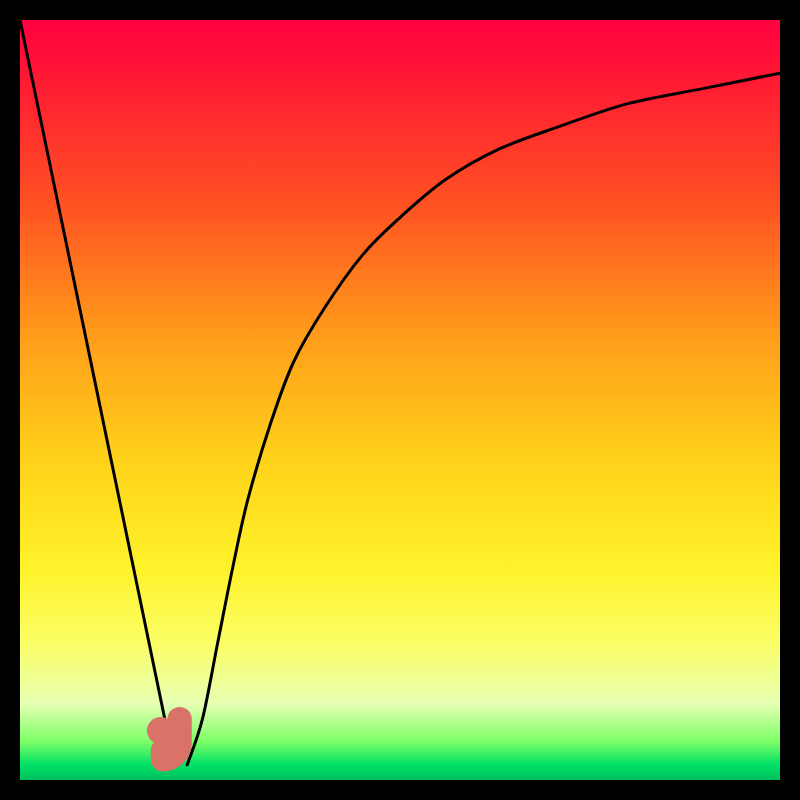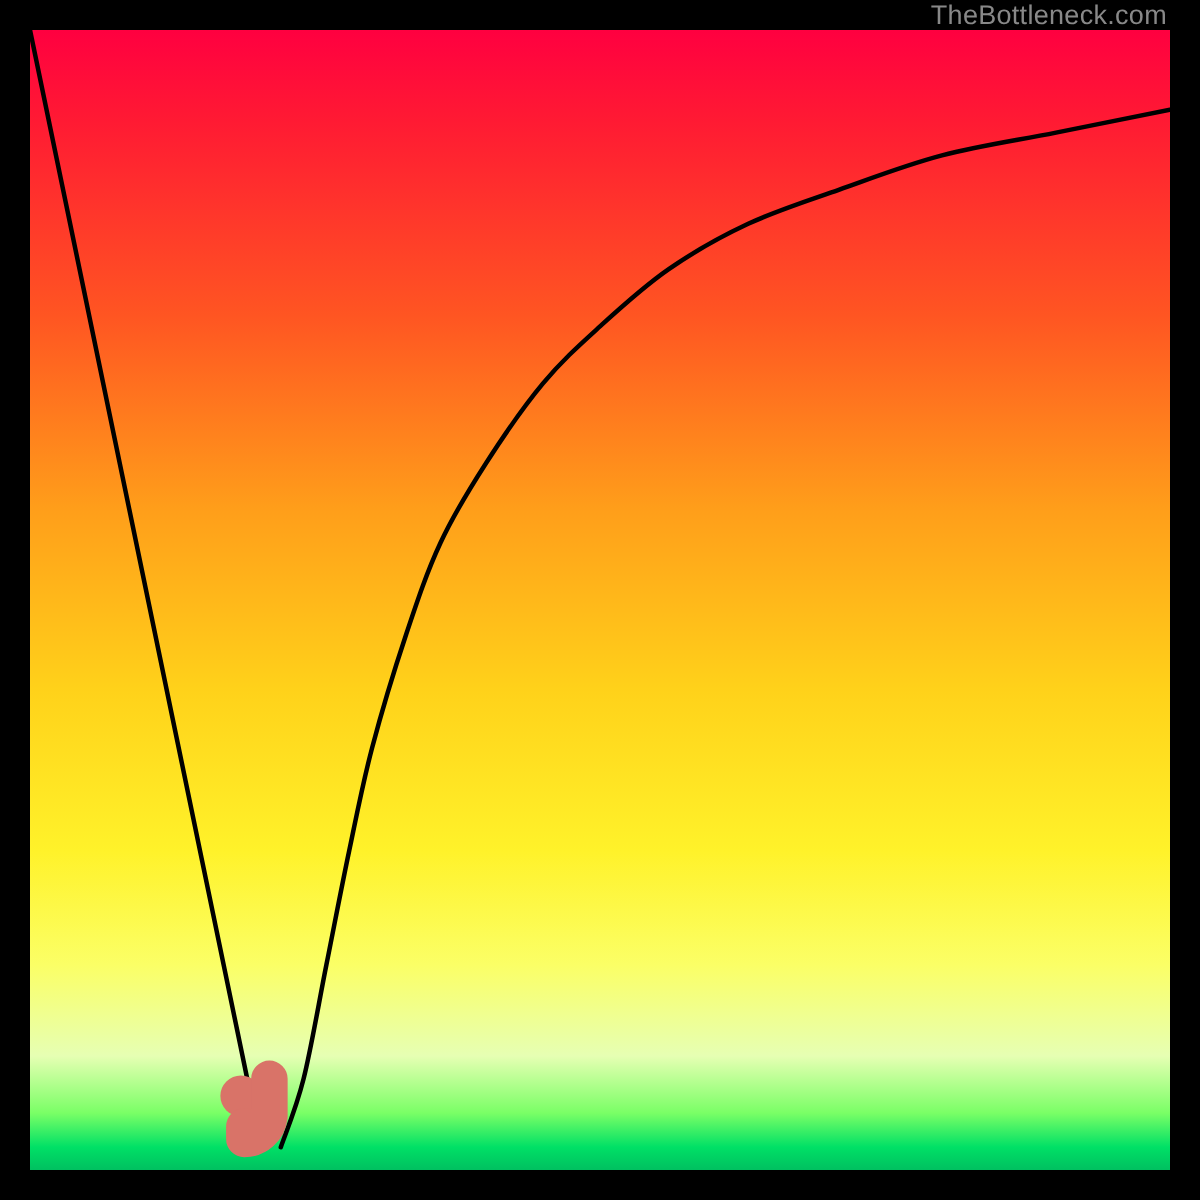--- a/index.html
+++ b/index.html
@@ -50,21 +50,20 @@
     font-size: 18px;
     font-weight: 500;
     letter-spacing: 0.2px;
     z-index: 5;
   }
 </style>
 </head>
 <body>
 
 <div class="frame">
-  <div class="watermark">TheBottleneck.com</div>
   <div class="plot">
     <svg viewBox="0 0 760 760" preserveAspectRatio="none">
       <g>
         <path id="left-line" fill="none" stroke="#000" stroke-width="3" stroke-linecap="round" d="M 0 0 L 154.28 744.8"></path>
         <path id="right-curve" fill="none" stroke="#000" stroke-width="3" stroke-linecap="round" d="M 167.2 744.8 C 169.73333333333332 737.1999999999999, 177.33333333333334 719.4666666666667, 182.4 699.2 C 187.46666666666667 678.9333333333334, 192.53333333333333 648.5333333333334, 197.6 623.2 C 202.66666666666666 597.8666666666667, 207.73333333333335 571.2666666666668, 212.8 547.2 C 217.86666666666667 523.1333333333333, 221.66666666666666 502.8666666666667, 228 478.8 C 234.33333333333334 454.73333333333335, 243.20000000000002 425.6, 250.8 402.8 C 258.4 380, 264.7333333333333 360.99999999999994, 273.59999999999997 341.99999999999994 C 282.46666666666664 322.99999999999994, 292.6 306.5333333333333, 304 288.8 C 315.4 271.0666666666667, 329.3333333333333 250.8, 342 235.60000000000002 C 354.6666666666667 220.40000000000003, 366.06666666666666 210.26666666666668, 380 197.60000000000002 C 393.93333333333334 184.93333333333337, 409.1333333333333 171.00000000000003, 425.6 159.60000000000002 C 442.0666666666667 148.20000000000002, 459.8 138.06666666666672, 478.8 129.20000000000005 C 497.8 120.33333333333337, 518.0666666666667 113.99999999999999, 539.6 106.39999999999998 C 561.1333333333333 98.79999999999997, 583.9333333333334 89.93333333333335, 608 83.60000000000002 C 632.0666666666666 77.2666666666667, 658.6666666666666 73.46666666666665, 684 68.39999999999998 C 709.3333333333334 63.33333333333329, 747.3333333333334 55.73333333333327, 760 53.19999999999993"></path>
       </g>
       <g id="marker-group">
         <circle id="marker-dot" cx="140.6" cy="710.6" r="13.680000000000001" fill="#D97368"></circle>
         <path id="marker-j" fill="none" stroke-linecap="round" stroke-linejoin="round" d="M 159.6 699.2 L 159.6 724.28 A 16.72 16.72 0 0 1 142.88 739.328 L 142.88 730.968" stroke="#D97368" stroke-width="24.32"></path>
       </g>

